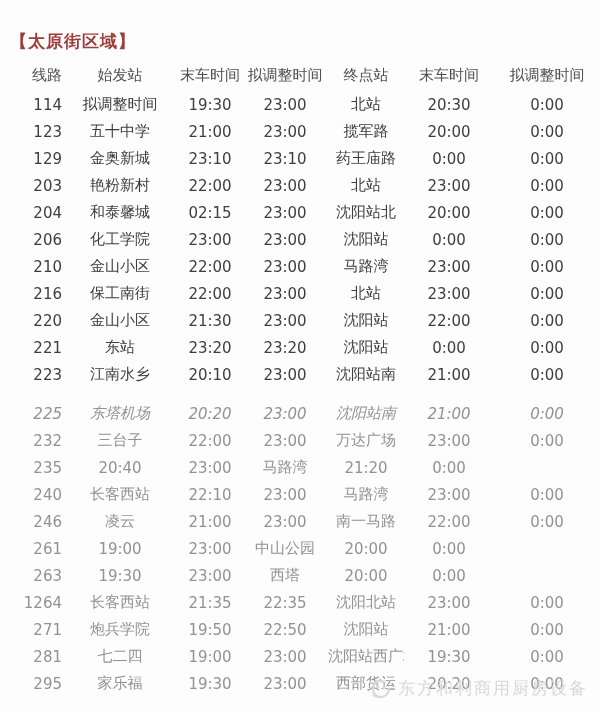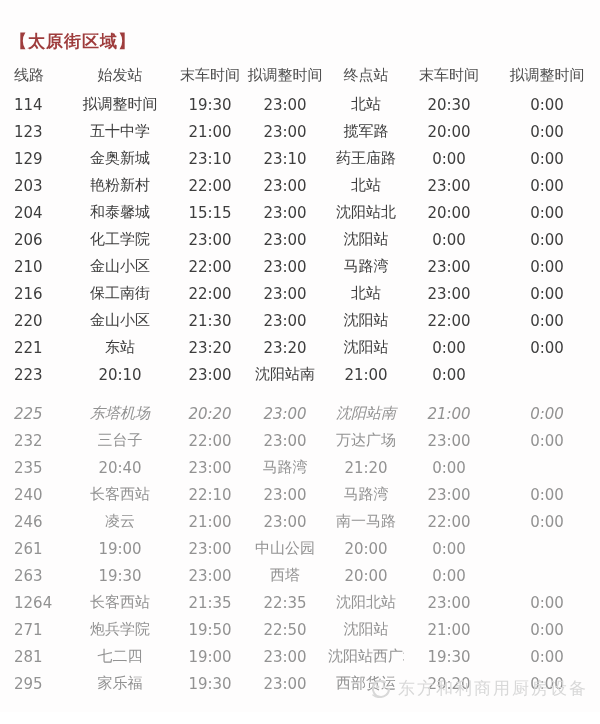--- a/index.html
+++ b/index.html
@@ -26,21 +26,21 @@
     height: 27px;
   }
   .grid-row > span {
     text-align: center;
     font-size: 15px;
     color: #3d3d3d;
     white-space: nowrap;
     overflow: hidden;
   }
   .grid-row > span:first-child {
-    text-align: left;
+    text-align: right;
     padding-left: 14px;
   }
   .header-row { height: 24px; margin-bottom: 4px; }
   .header-row > span { color: #4f4f4f; font-size: 15px; text-align: center; }
   .table-body .grid-row.faded > span { color: #929292; }
   .table-body .grid-row.gap-before { margin-top: 12px; font-style: italic; }
   .watermark {
     position: absolute;
     right: 12px;
     bottom: 12px;
@@ -104,21 +104,21 @@
       <span>艳粉新村</span>
       <span>22:00</span>
       <span>23:00</span>
       <span>北站</span>
       <span>23:00</span>
       <span>0:00</span>
     </div>
       <div class="grid-row">
       <span>204</span>
       <span>和泰馨城</span>
-      <span>15:15</span>
+      <span>02:15</span>
       <span>23:00</span>
       <span>沈阳站北</span>
       <span>20:00</span>
       <span>0:00</span>
     </div>
       <div class="grid-row">
       <span>206</span>
       <span>化工学院</span>
       <span>23:00</span>
       <span>23:00</span>
@@ -157,20 +157,21 @@
       <span>221</span>
       <span>东站</span>
       <span>23:20</span>
       <span>23:20</span>
       <span>沈阳站</span>
       <span>0:00</span>
       <span>0:00</span>
     </div>
       <div class="grid-row">
       <span>223</span>
+      <span>江南水乡</span>
       <span>20:10</span>
       <span>23:00</span>
       <span>沈阳站南</span>
       <span>21:00</span>
       <span>0:00</span>
     </div>
       <div class="grid-row faded gap-before">
       <span>225</span>
       <span>东塔机场</span>
       <span>20:20</span>

